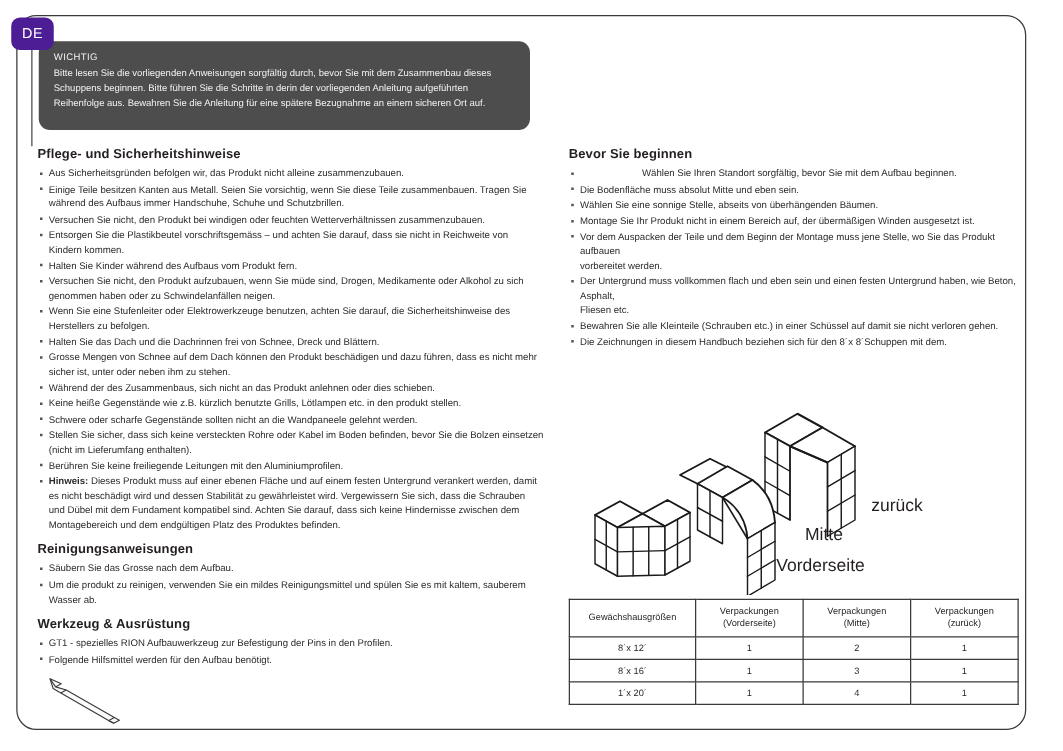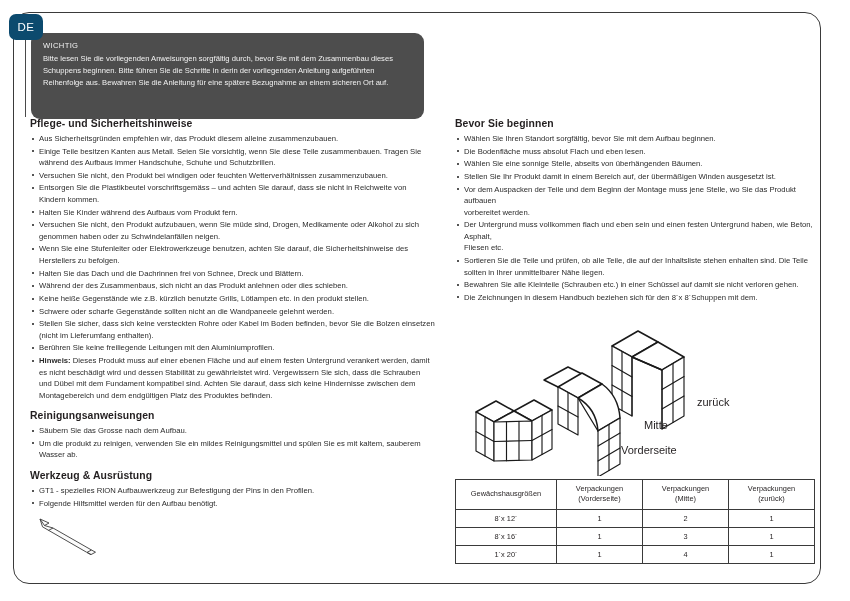--- a/index.html
+++ b/index.html
@@ -28,21 +28,21 @@
     box-sizing: border-box;
   }
 
   
   .de-badge {
     position: absolute;
     left: 9px;
     top: 14px;
     width: 34px;
     height: 26px;
-    background: #0c4a6e;
+    background: #4c1d95;
     border-radius: 7px;
     color: #ffffff;
     font-size: 11.5px;
     letter-spacing: .4px;
     display: flex;
     align-items: center;
     justify-content: center;
     z-index: 6;
   }
   .de-stem {
@@ -54,21 +54,21 @@
     background: #4a4a4a;
     z-index: 5;
   }
 
   
   .wichtig-box {
     position: absolute;
     left: 31px;
     top: 33px;
     width: 393px;
-    height: 86px;
+    height: 71px;
     background: #4d4d4d;
     border-radius: 9px;
     box-sizing: border-box;
     padding: 8px 13px 8px 12px;
     color: #f2f2f2;
   }
   .wichtig-title {
     font-size: 7.6px;
     letter-spacing: .35px;
     margin-bottom: 2.5px;
@@ -128,21 +128,21 @@
   
   .shed-diagram {
     position: absolute;
     left: 462px;
     top: 330px;
     width: 352px;
     height: 146px;
   }
   .shed-label {
     position: absolute;
-    font-size: 11px;
+    font-size: 14px;
     color: #231f20;
   }
   .lbl-front { left: 125px; top: 114px; margin-left: 34px; }
   .lbl-mid   { left: 182px; top: 89px;  }
   .lbl-back  { left: 235px; top: 66px;  }
 
   
   .pack-table {
     position: absolute;
     left: 455px;
@@ -176,28 +176,29 @@
 
 <div class="wichtig-box">
   <div class="wichtig-title">WICHTIG</div>
   <div class="wichtig-body">Bitte lesen Sie die vorliegenden Anweisungen sorgfältig durch, bevor Sie mit dem Zusammenbau dieses Schuppens beginnen. Bitte führen Sie die Schritte in derin der vorliegenden Anleitung aufgeführten  Reihenfolge aus. Bewahren Sie die Anleitung für eine spätere Bezugnahme an einem sicheren Ort auf.</div>
 </div>
 
 <div class="col col-left">
 
   <h2 class="section-title">Pflege- und Sicherheitshinweise</h2>
   <ul class="bullets" id="care-list">
-      <li>Aus Sicherheitsgründen empfehlen wir, das Produkt diesem alleine zusammenzubauen.</li>
+      <li>Aus Sicherheitsgründen befolgen wir, das Produkt nicht alleine zusammenzubauen.</li>
       <li>Einige Teile besitzen Kanten aus Metall. Seien Sie vorsichtig, wenn Sie diese Teile zusammenbauen. Tragen Sie während des Aufbaus immer Handschuhe, Schuhe und Schutzbrillen.</li>
       <li>Versuchen Sie nicht, den Produkt bei windigen oder feuchten Wetterverhältnissen zusammenzubauen.</li>
       <li>Entsorgen Sie die Plastikbeutel vorschriftsgemäss – und achten Sie darauf, dass sie nicht in Reichweite von Kindern kommen.</li>
       <li>Halten Sie Kinder während des Aufbaus vom Produkt fern.</li>
       <li>Versuchen Sie nicht, den Produkt aufzubauen, wenn Sie müde sind, Drogen, Medikamente oder Alkohol zu sich genommen haben oder zu Schwindelanfällen neigen.</li>
       <li>Wenn Sie eine Stufenleiter oder Elektrowerkzeuge benutzen, achten Sie darauf, die Sicherheitshinweise des Herstellers zu befolgen.</li>
       <li>Halten Sie das Dach und die Dachrinnen frei von Schnee, Dreck und Blättern.</li>
+      <li>Grosse Mengen von Schnee auf dem Dach können den Produkt beschädigen und dazu führen, dass es nicht mehr sicher ist, unter oder neben ihm zu stehen.</li>
       <li>Während der des Zusammenbaus, sich nicht an das Produkt anlehnen oder dies schieben.</li>
       <li>Keine heiße Gegenstände wie z.B. kürzlich benutzte Grills, Lötlampen etc. in den produkt stellen.</li>
       <li>Schwere oder scharfe Gegenstände sollten nicht an die Wandpaneele gelehnt werden.</li>
       <li>Stellen Sie sicher, dass sich keine versteckten Rohre oder Kabel im Boden befinden, bevor Sie die Bolzen einsetzen (nicht im Lieferumfang enthalten).</li>
       <li>Berühren Sie keine freiliegende Leitungen mit den Aluminiumprofilen.</li>
       <li><span class="lead">Hinweis:</span><span> Dieses Produkt muss auf einer ebenen Fläche und auf einem festen Untergrund verankert werden, damit es nicht beschädigt wird und dessen Stabilität zu gewährleistet wird. Vergewissern Sie sich, dass die Schrauben und Dübel mit dem Fundament kompatibel sind. Achten Sie darauf, dass sich keine Hindernisse zwischen dem Montagebereich und dem endgültigen Platz des Produktes befinden.</span></li>
     </ul>
 
   <h2 class="section-title spaced">Reinigungsanweisungen</h2>
   <ul class="bullets" id="cleaning-list">
@@ -219,29 +220,28 @@
         <path d="M56.5 35 L52 37.4 L56 39.6"></path>
         <path d="M9.5 10.5 L5 4"></path>
       </g>
     </svg>
   </div>
 </div>
 
 <div class="col col-right">
   <h2 class="section-title">Bevor Sie beginnen</h2>
   <ul class="bullets" id="before-list">
-      <li style="white-space: pre-line;">Wählen Sie Ihren Standort sorgfältig, bevor Sie mit dem Aufbau beginnen.</li>
-      <li style="white-space: pre-line;">Die Bodenfläche muss absolut Flach und eben lesen.</li>
+      <li style="white-space: pre-line; text-align: center;">Wählen Sie Ihren Standort sorgfältig, bevor Sie mit dem Aufbau beginnen.</li>
+      <li style="white-space: pre-line;">Die Bodenfläche muss absolut Mitte und eben sein.</li>
       <li style="white-space: pre-line;">Wählen Sie eine sonnige Stelle, abseits von überhängenden Bäumen.</li>
-      <li style="white-space: pre-line;">Stellen Sie Ihr Produkt damit in einem Bereich auf, der übermäßigen Winden ausgesetzt ist.</li>
+      <li style="white-space: pre-line;">Montage Sie Ihr Produkt nicht in einem Bereich auf, der übermäßigen Winden ausgesetzt ist.</li>
       <li style="white-space: pre-line;">Vor dem Auspacken der Teile und dem Beginn der Montage muss jene Stelle, wo Sie das Produkt aufbauen
 vorbereitet werden.</li>
       <li style="white-space: pre-line;">Der Untergrund muss vollkommen flach und eben sein und einen festen Untergrund haben, wie Beton, Asphalt,
 Fliesen etc.</li>
-      <li style="white-space: pre-line;">Sortieren Sie die Teile und prüfen, ob alle Teile, die auf der Inhaltsliste stehen enhalten sind. Die Teile sollten in Ihrer unmittelbarer Nähe liegen.</li>
       <li style="white-space: pre-line;">Bewahren Sie alle Kleinteile (Schrauben etc.) in einer Schüssel auf damit sie nicht verloren gehen.</li>
       <li style="white-space: pre-line;">Die Zeichnungen in diesem Handbuch beziehen sich für den 8´x 8´Schuppen mit dem.</li>
     </ul>
 </div>
 
 <div class="shed-diagram">
   <svg width="352" height="146" viewBox="0 0 352 146">
     <g fill="#ffffff" stroke="#1a1a1a" stroke-width="1.15" stroke-linejoin="round" stroke-linecap="round">
 
       <path d="M150 16 L176 1 L196 12 L170 27 Z" stroke-width="1.6"></path>

